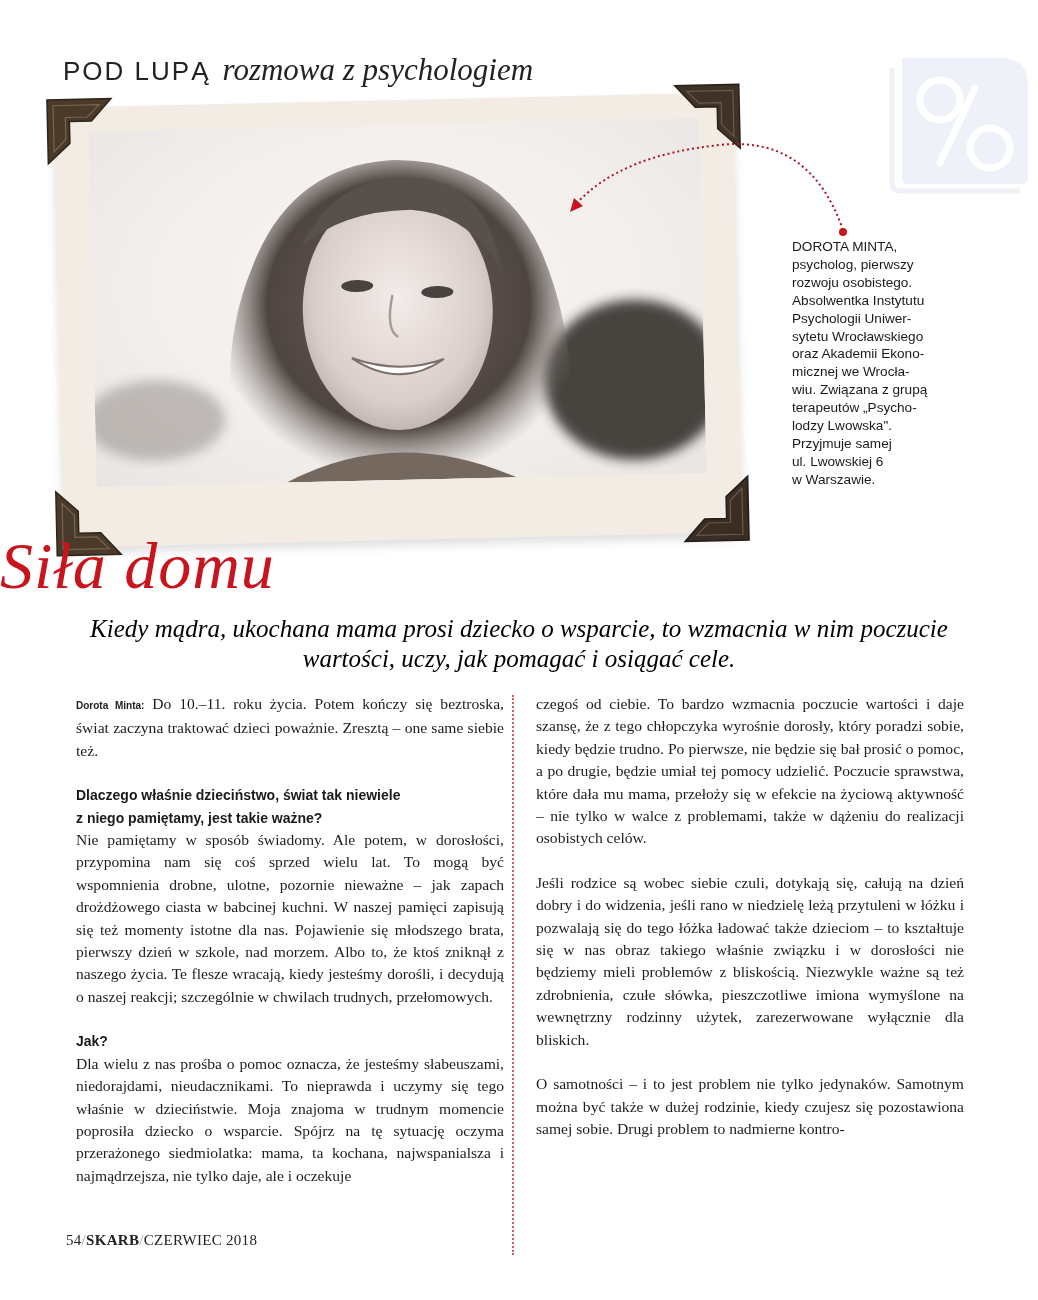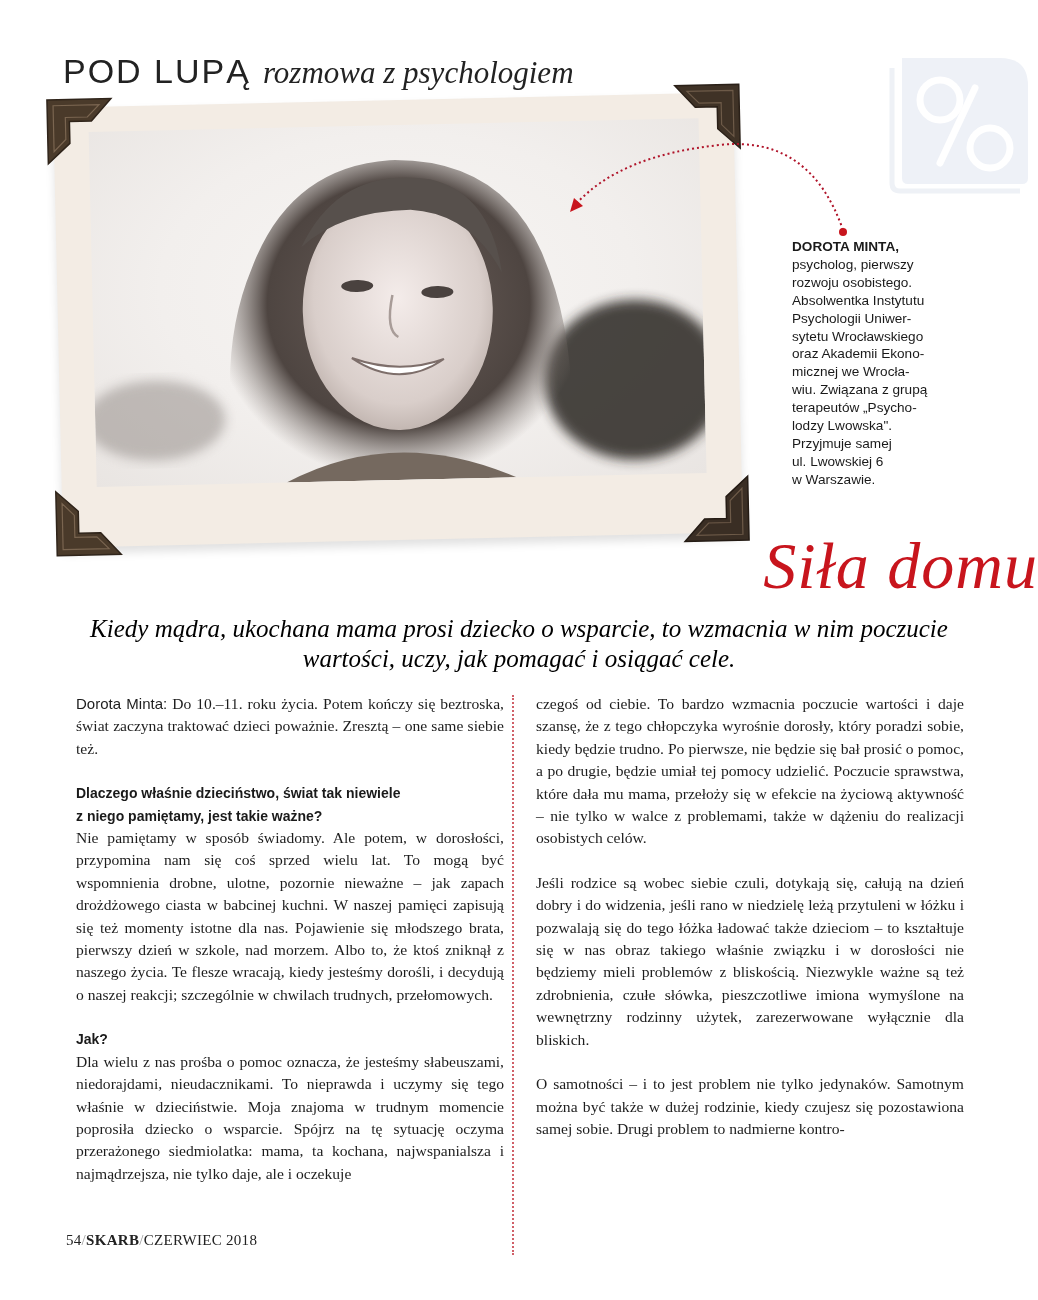--- a/index.html
+++ b/index.html
@@ -3,21 +3,21 @@
   <meta charset="utf-8">
   <style>
     html, body { margin: 0; padding: 0; }
     body {
       width: 1038px; height: 1300px; position: relative; overflow: hidden;
       background: #ffffff; color: #1b1b1b;
       font-family: "Liberation Serif", serif;
     }
     .section-header { position: absolute; left: 63px; top: 52px; white-space: nowrap; }
     .section-title {
-      font-family: "Liberation Sans", sans-serif; font-weight: 400; font-size: 34px;
+      font-family: "Liberation Sans", sans-serif; font-weight: 400; font-size: 26px;
       letter-spacing: 2px; color: #222;
     }
     .section-subtitle {
       font-family: "Liberation Serif", serif; font-style: italic; font-size: 31px;
       color: #222; margin-left: 8px;
     }
     .brand-watermark { position: absolute; left: 880px; top: 48px; width: 150px; height: 150px; }
     .photo-frame {
       position: absolute; left: 58px; top: 100px; width: 680px; height: 440px;
       transform: rotate(-1.3deg); transform-origin: center;
@@ -30,37 +30,37 @@
     }
     .portrait { position: absolute; left: 0; top: 0; width: 100%; height: 100%; }
     .corner { position: absolute; width: 68px; height: 68px; }
     .corner.tl { left: -8px; top: -10px; }
     .corner.tr { right: -8px; top: -10px; transform: scaleX(-1); }
     .corner.bl { left: -8px; bottom: -10px; transform: scaleY(-1); }
     .corner.br { right: -8px; bottom: -10px; transform: scale(-1,-1); }
     .pointer-arrow { position: absolute; left: 560px; top: 130px; width: 300px; height: 110px; }
     .bio { position: absolute; left: 792px; top: 238px; width: 170px;
       font-family: "Liberation Sans", sans-serif; font-size: 13.6px; line-height: 17.9px; color: #1a1a1a; }
-    .bio-name { font-weight: 700; }
+    .bio-name { font-weight: 400; }
     .article-title {
-      position: absolute; left: 0; width: 1038px; top: 528px; text-align: right;
+      position: absolute; left: 0; width: 1038px; top: 528px; text-align: left;
       font-family: "Liberation Serif", serif; font-style: italic; font-size: 66px; color: #c8151d;
       letter-spacing: 1px;
     }
     .lead {
       position: absolute; left: 60px; width: 918px; top: 614px; text-align: center;
       font-family: "Liberation Serif", serif; font-style: italic; font-size: 25px; line-height: 30px; color: #000000;
     }
     .col { position: absolute; top: 693px; width: 428px; font-size: 15.6px; line-height: 22.4px; color: #1d1d1d; text-align: justify; }
     .col.left { left: 76px; }
     .col.right { left: 536px; }
     .col p { margin: 0; }
     .q { font-family: "Liberation Sans", sans-serif; font-weight: 700; font-size: 14px; line-height: 22.4px; text-align: left; color: #1a1a1a; }
     .gap { height: 22px; }
-    .speaker { font-family: "Liberation Sans", sans-serif; font-weight: 400; font-size: 15px; }
+    .speaker { font-family: "Liberation Sans", sans-serif; font-weight: 700; font-size: 10px; }
     .divider { position: absolute; left: 512px; top: 695px; height: 560px; border-left: 2px dotted #d06068; }
     .footer { position: absolute; left: 66px; top: 1232px; font-family: Liberation Serif, serif; font-size: 15px; color: #222; letter-spacing: 0.3px; }
     .footer .sep { color: #999; }
     .footer .mag { font-weight: 700; }
   </style>
 </head>
 <body>
 
 <div class="section-header">
   <span class="section-title">POD LUPĄ</span>

